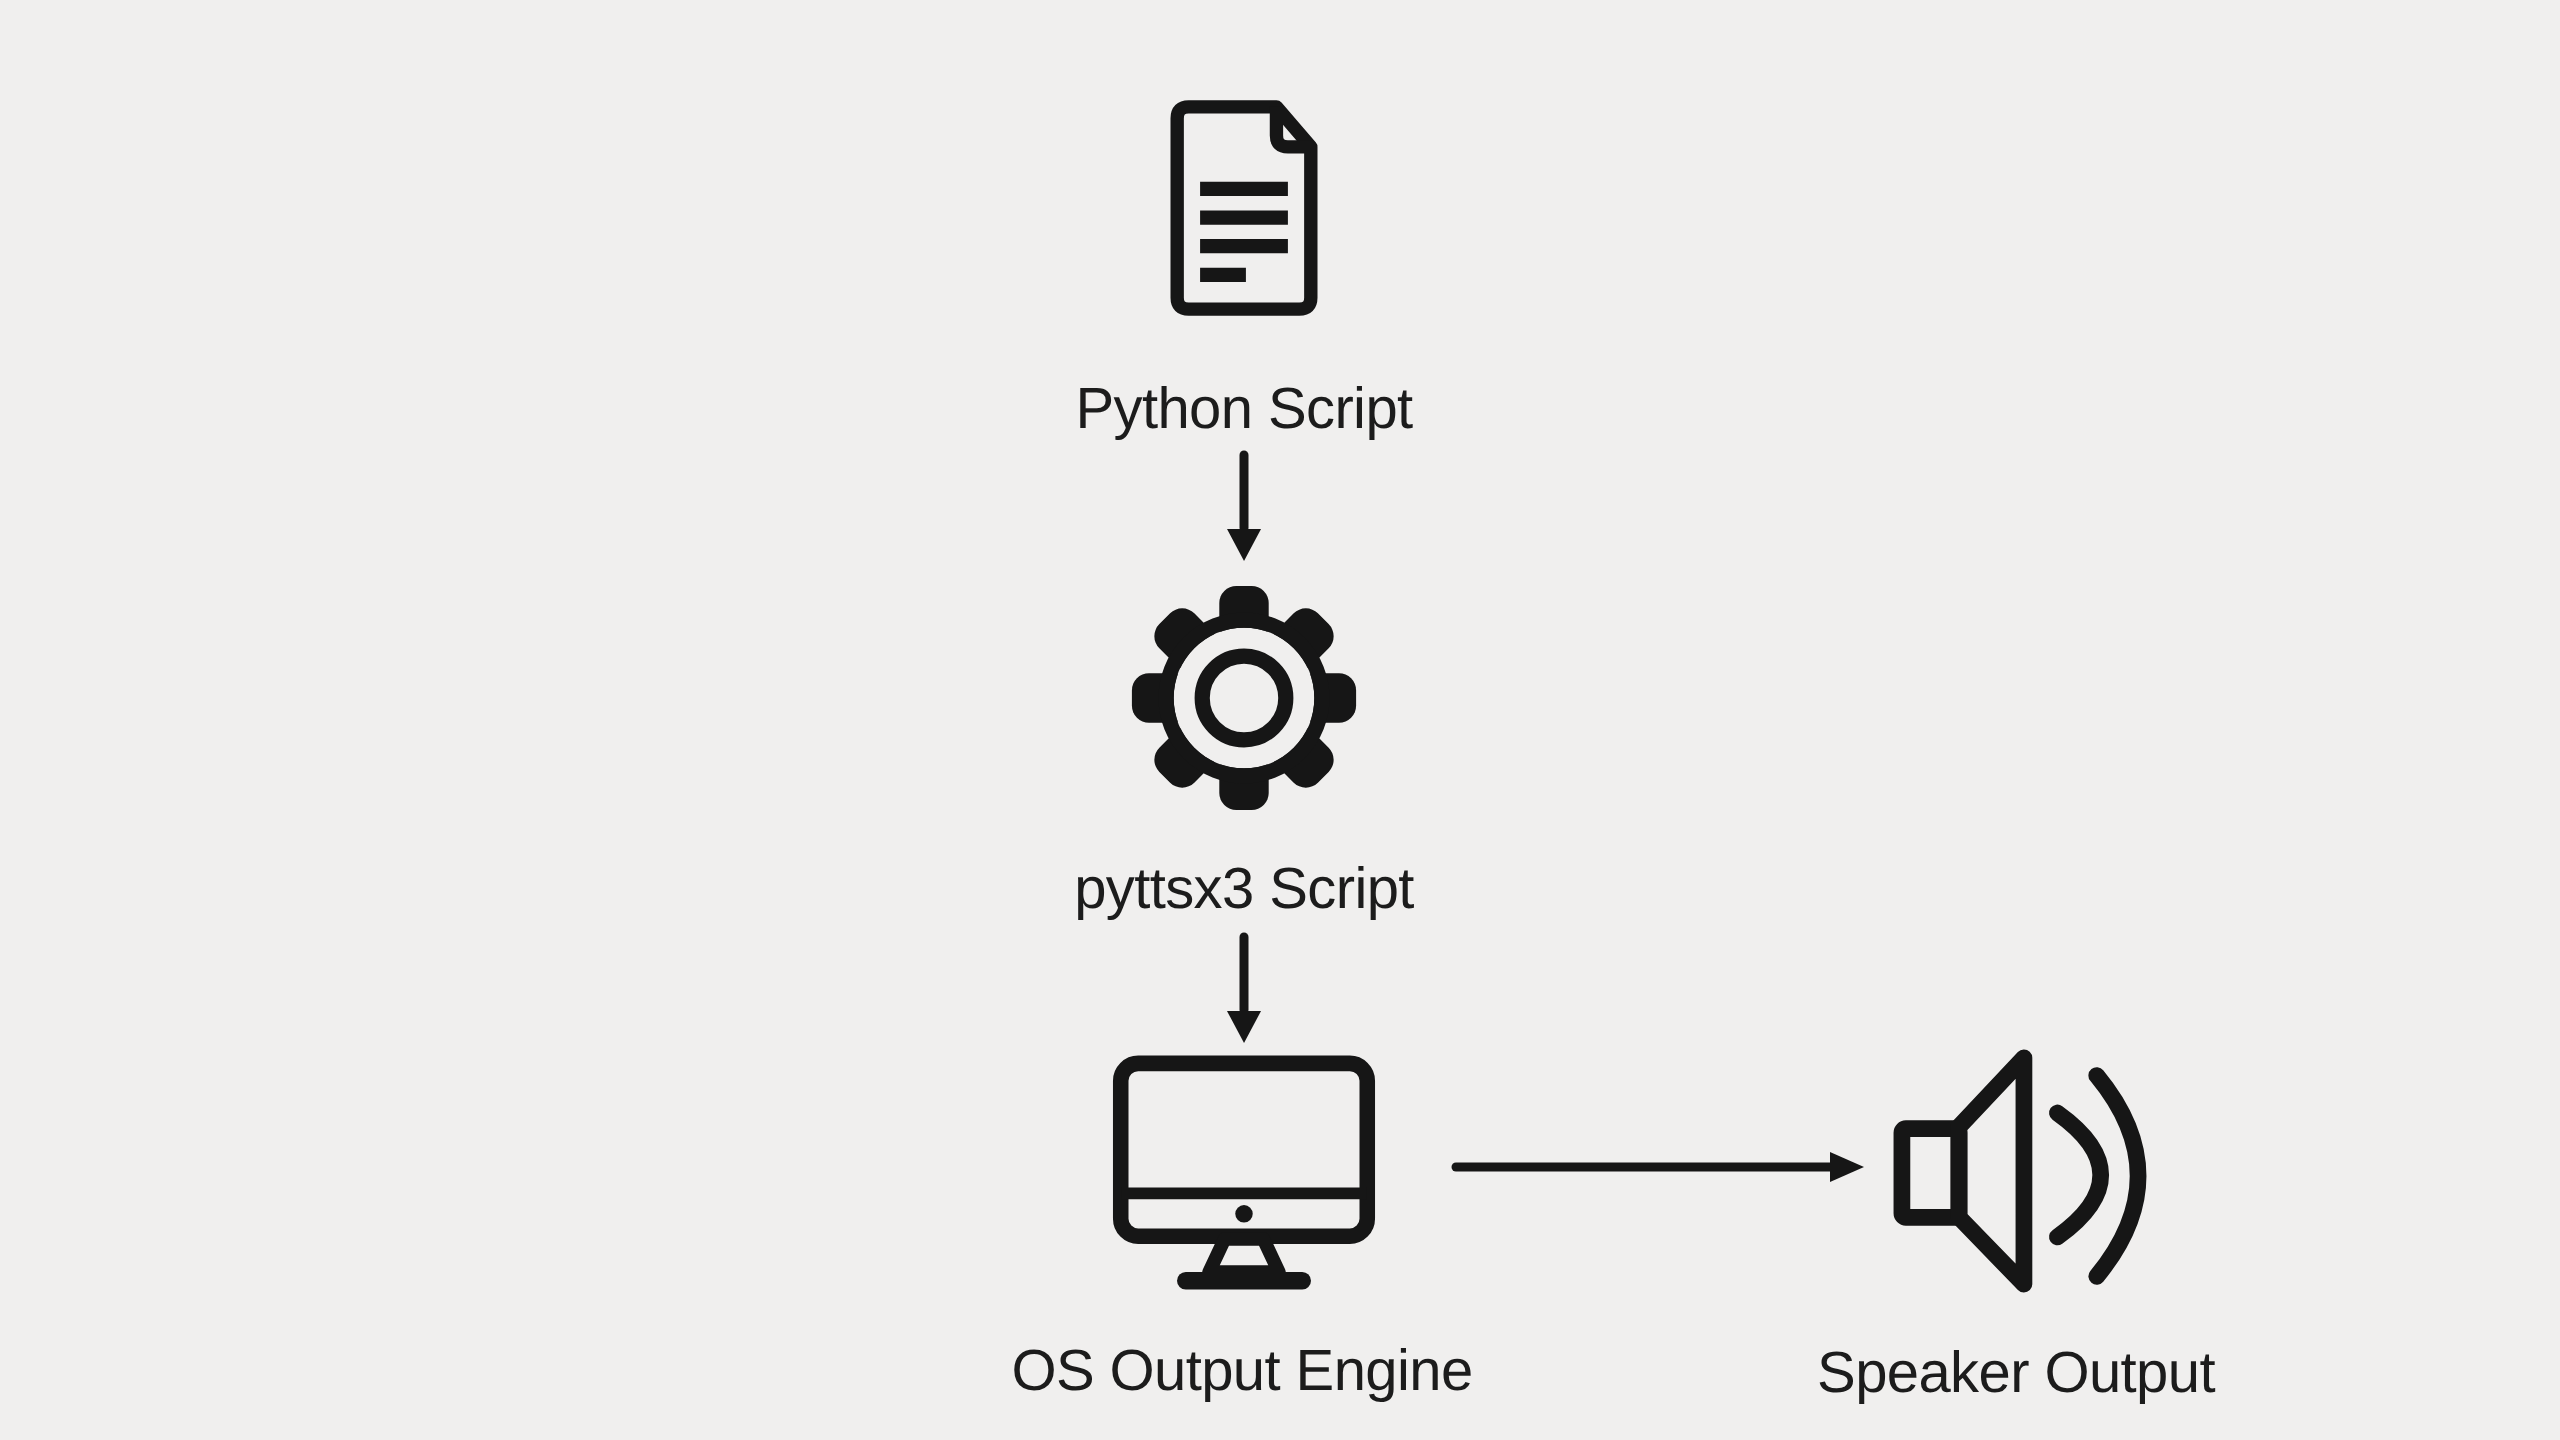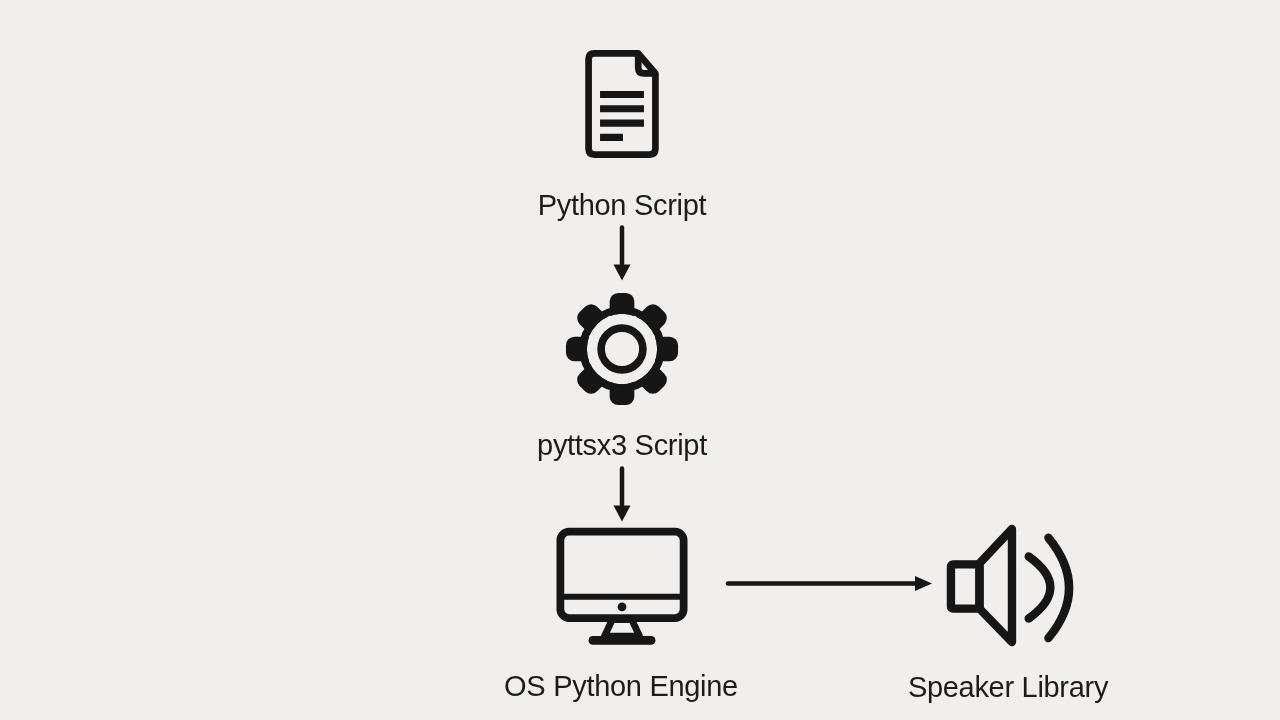--- a/index.html
+++ b/index.html
@@ -64,28 +64,28 @@
     <polygon fill="#161616" points="16,55.5 7.5,39.5 24.5,39.5"></polygon>
   </svg>
 
   <svg class="icon" style="left:556px;top:527px;" width="132" height="121" viewBox="0 0 136 124">
     <rect class="ink nofill" x="4.5" y="4.5" width="127" height="89" rx="9" stroke-width="8"></rect>
     <path class="ink" stroke-width="6" d="M 5 71.5 H 131"></path>
     <circle cx="68" cy="82" r="4.5" fill="#161616"></circle>
     <path class="ink nofill" stroke-width="7" stroke-linejoin="round" d="M 58 95 L 50 112 L 86 112 L 78 95 Z"></path>
     <path class="ink" stroke-width="9" stroke-linecap="round" d="M 38 116.5 H 98"></path>
   </svg>
-  <div class="node-label" style="left:461px;top:669px;">OS Python Engine</div>
+  <div class="node-label" style="left:461px;top:669px;">OS Output Engine</div>
 
   <svg class="icon" style="left:725px;top:570px;" width="210" height="27" viewBox="0 0 210 27">
     <path class="ink nofill" stroke-width="4.5" stroke-linecap="round" d="M 3 13.5 H 190"></path>
     <polygon fill="#161616" points="207,13.5 190,6 190,21"></polygon>
   </svg>
 
   <svg class="icon" style="left:944px;top:524px;" width="132" height="124" viewBox="0 0 134 126">
     <rect class="ink nofill" x="7" y="41" width="29" height="45" rx="2" stroke-width="8.5"></rect>
     <path class="ink nofill" stroke-width="8.5" stroke-linejoin="round" d="M 36 40 L 69 5 L 69 120 L 36 86 Z"></path>
     <path class="ink nofill" stroke-width="8.5" stroke-linecap="round" d="M 86 33 Q 130 64.5 86 96"></path>
     <path class="ink nofill" stroke-width="8.5" stroke-linecap="round" d="M 106 14 Q 148 65 106 116"></path>
   </svg>
-  <div class="node-label" style="left:848px;top:670px;">Speaker Library</div>
+  <div class="node-label" style="left:848px;top:670px;">Speaker Output</div>
 
 </div>
 
 </body></html>

